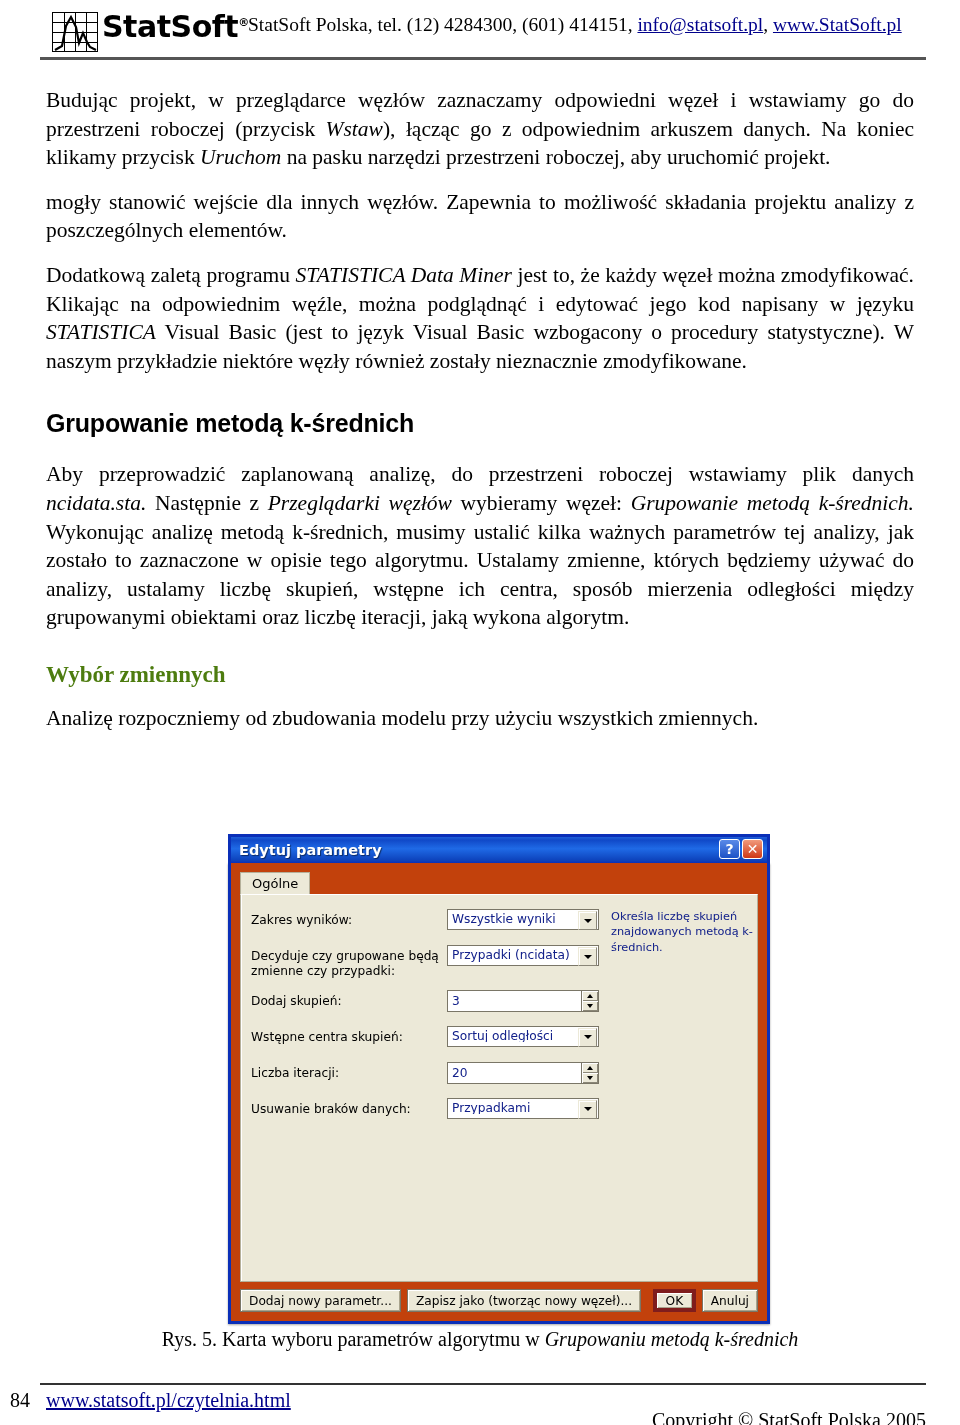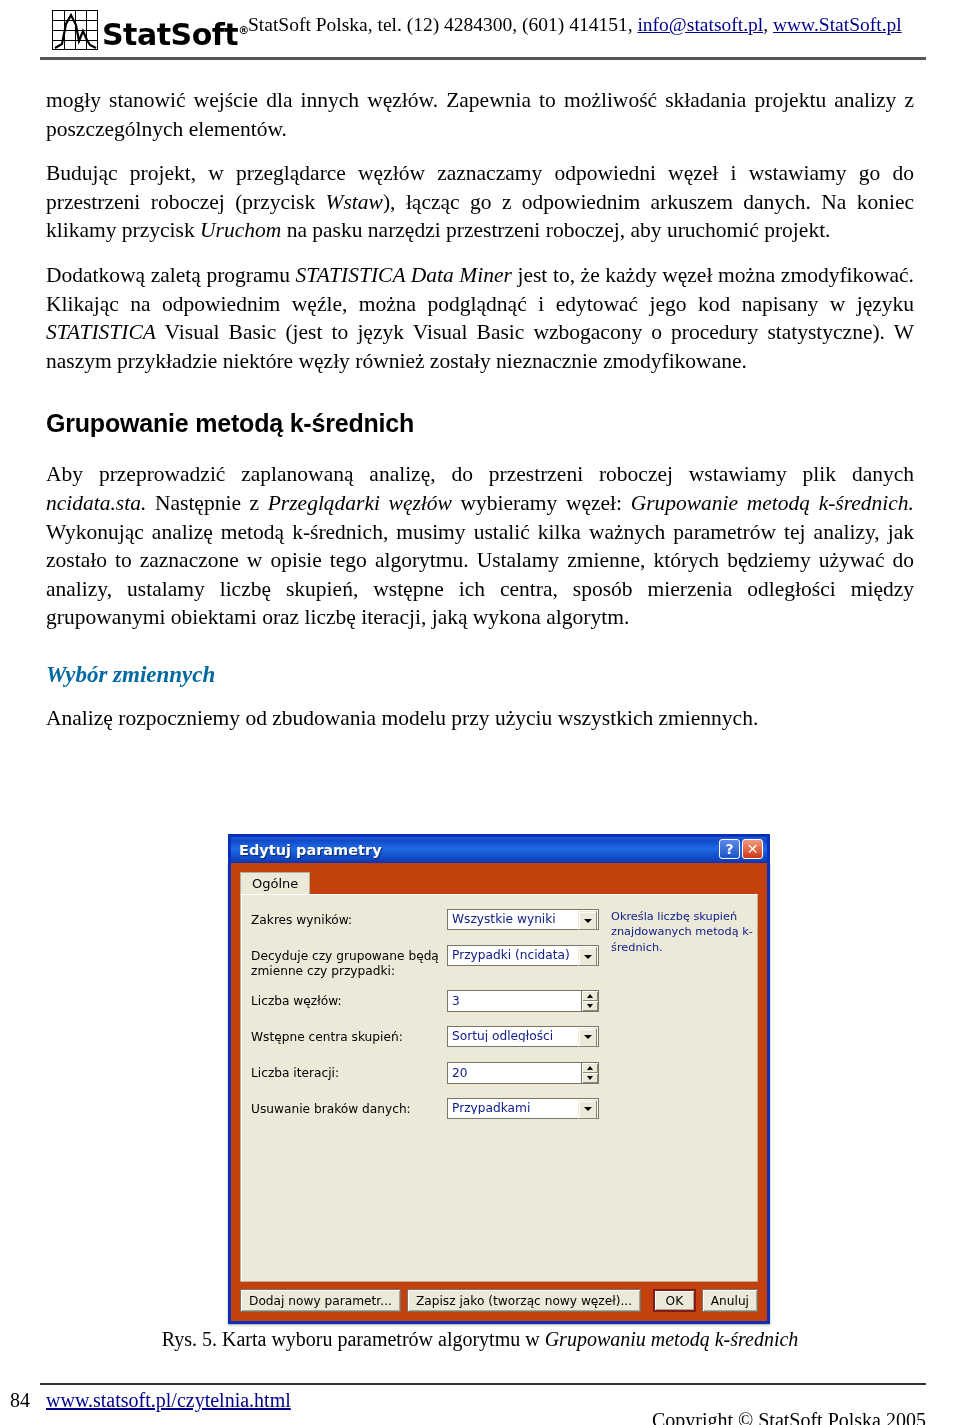--- a/index.html
+++ b/index.html
@@ -18,23 +18,23 @@
 
   
   .page-header {
     position: absolute;
     left: 0; top: 0;
     width: 960px;
     height: 70px;
   }
   .logo-wrap {
     position: absolute;
-    left: 52px; top: 6px;
-    display: flex;
-    align-items: flex-end;
+    left: 52px; top: 12px;
+    display: flex;
+    align-items: flex-start;
     height: 44px;
   }
   .logo-mark {
     width: 46px; height: 40px;
     position: relative;
     border: 1.5px solid #000;
     box-sizing: border-box;
     background: #fff;
   }
   .logo-mark .gl {
@@ -103,25 +103,24 @@
   h2.section-heading {
     font-family: "Liberation Sans", sans-serif;
     font-weight: bold;
     font-size: 25px;
     margin: 34px 0 22px 0;
     color: #000;
     letter-spacing: -0.2px;
   }
   h3.sub-heading {
     font-family: "Liberation Serif", serif;
-    font-style: italic;
     font-weight: bold;
     font-size: 23px;
     margin: 30px 0 16px 0;
-    color: #0369a1;
+    color: #4d7c0f;
   }
 
   
   .figure {
     position: absolute;
     left: 228px;
     top: 834px;
     width: 542px;
   }
   .xp-dialog {
@@ -343,21 +342,21 @@
     font-size: 12.2px;
     color: #000;
     display: flex;
     align-items: center;
     justify-content: center;
     padding: 0 8px;
     box-sizing: border-box;
     white-space: nowrap;
   }
   .xp-button.default {
-    border: 2px solid #7f1d1d;
+    border: 4px solid #7f1d1d;
   }
   .spacer { flex: 1; }
   .btn-ok { width: 78px; }
   .btn-cancel { width: 78px; }
 
   
   .figure-caption {
     position: absolute;
     left: 0; top: 1328px;
     width: 960px;
@@ -426,23 +425,23 @@
     <div class="logo-text"><span>StatSoft</span><sup>®</sup></div>
   </div>
   <div class="header-contact">
     <span>StatSoft Polska, tel. (12) 4284300, (601) 414151, </span><a href="#">info@statsoft.pl</a><span>, </span><a href="#">www.StatSoft.pl</a>
   </div>
   <div class="header-rule"></div>
 </div>
 
 <div class="content">
 
+  <p class="body"><span>Budując projekt, w przeglądarce węzłów zaznaczamy odpowiedni węzeł i wstawiamy go do przestrzeni roboczej (przycisk </span><span class="ital">Wstaw</span><span>), łącząc go z odpowiednim arkuszem danych. Na koniec klikamy przycisk </span><span class="ital">Uruchom</span><span> na pasku narzędzi przestrzeni roboczej, aby uruchomić projekt.</span></p>
+
   <p class="body"><span>mogły stanowić wejście dla innych węzłów. Zapewnia to możliwość składania projektu analizy z poszczególnych elementów.</span></p>
-
-  <p class="body"><span>Budując projekt, w przeglądarce węzłów zaznaczamy odpowiedni węzeł i wstawiamy go do przestrzeni roboczej (przycisk </span><span class="ital">Wstaw</span><span>), łącząc go z odpowiednim arkuszem danych. Na koniec klikamy przycisk </span><span class="ital">Uruchom</span><span> na pasku narzędzi przestrzeni roboczej, aby uruchomić projekt.</span></p>
 
   <p class="body"><span>Dodatkową zaletą programu </span><span class="ital">STATISTICA Data Miner</span><span> jest to, że każdy węzeł można zmodyfikować. Klikając na odpowiednim węźle, można podglądnąć i edytować jego kod napisany w języku </span><span class="ital">STATISTICA</span><span> Visual Basic (jest to język Visual Basic wzbogacony o procedury statystyczne). W naszym przykładzie niektóre węzły również zostały nieznacznie zmodyfikowane.</span></p>
 
   <h2 class="section-heading">Grupowanie metodą k-średnich</h2>
 
   <p class="body"><span>Aby przeprowadzić zaplanowaną analizę, do przestrzeni roboczej wstawiamy plik danych </span><span class="ital">ncidata.sta.</span><span> Następnie z </span><span class="ital">Przeglądarki węzłów</span><span> wybieramy węzeł: </span><span class="ital">Grupowanie metodą k-średnich.</span><span> Wykonując analizę metodą k-średnich, musimy ustalić kilka ważnych parametrów tej analizy, jak zostało to zaznaczone w opisie tego algorytmu. Ustalamy zmienne, których będziemy używać do analizy, ustalamy liczbę skupień, wstępne ich centra, sposób mierzenia odległości między grupowanymi obiektami oraz liczbę iteracji, jaką wykona algorytm.</span></p>
 
   <h3 class="sub-heading">Wybór zmiennych</h3>
 
   <p class="body"><span>Analizę rozpoczniemy od zbudowania modelu przy użyciu wszystkich zmiennych.</span></p>
@@ -487,21 +486,21 @@
             <div class="combo">
               <span class="combo-value">Przypadki (ncidata)</span>
               <span class="combo-arrow">
                   <i></i>
                 </span>
             </div>
           </div>
         </div>
 
         <div class="field-row">
-          <div class="field-label">Liczba węzłów:</div>
+          <div class="field-label">Dodaj skupień:</div>
           <div class="ctrl">
             <div class="spin-wrap">
               <div class="spin-input">3</div>
               <div class="spin-btns">
                 <div class="spin-btn up">
                     <i></i>
                   </div>
                 <div class="spin-btn down">
                     <i></i>
                   </div>

